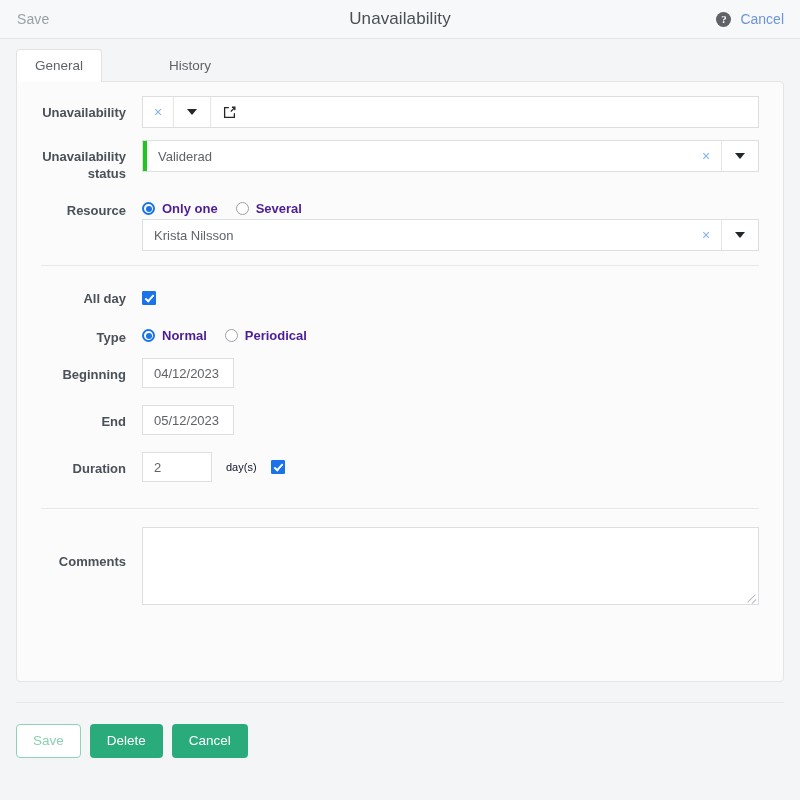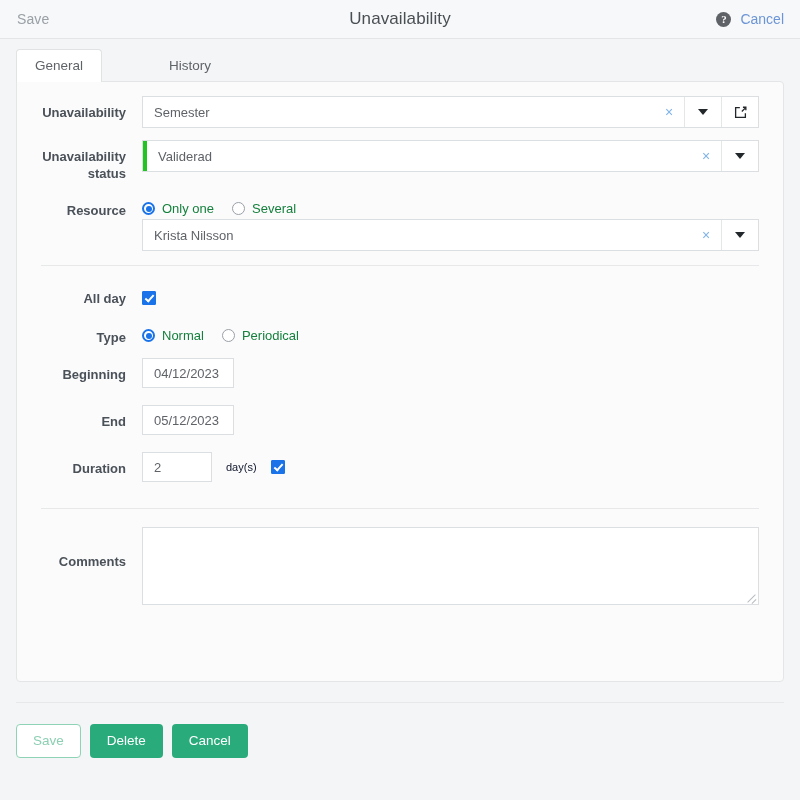--- a/index.html
+++ b/index.html
@@ -199,21 +199,21 @@
   .radio.checked { border: 2px solid #1a73e8; }
   .radio.checked::after {
     content: "";
     position: absolute;
     left: 50%; top: 50%;
     transform: translate(-50%, -50%);
     width: 6px; height: 6px;
     border-radius: 50%;
     background: #1a73e8;
   }
-  .radio-label { font-size: 13px; color: #15803d; }
+  .radio-label { font-size: 13px; color: #4c1d95; font-weight: bold; }
 
   
   .checkbox {
     width: 14px; height: 14px;
     background: #1a73e8;
     border: 1px solid #1a73e8;
     box-sizing: border-box;
     border-radius: 1px;
     position: relative;
     cursor: pointer;
@@ -331,21 +331,20 @@
   <div class="tab active">General</div>
   <div class="tab">History</div>
 </div>
 
 <div class="panel">
 
   <div class="row">
     <div class="row-label">Unavailability</div>
     <div class="row-field">
       <div class="combo">
-        <div class="value">Semester</div>
         <div class="btn-clear">×</div>
         <div class="btn-caret">
             <span class="caret"></span>
           </div>
         <div class="btn-edit">
           <svg width="15" height="15" viewBox="0 0 16 16" fill="none" stroke="#22272b" stroke-width="1.4">
             <path d="M13.2 8.9V13.2H2.8V2.8H7.3"></path>
             <path d="M9.4 7.0L13.6 2.8"></path>
             <path d="M10.6 2.4h3.1v3.1"></path>
           </svg>

